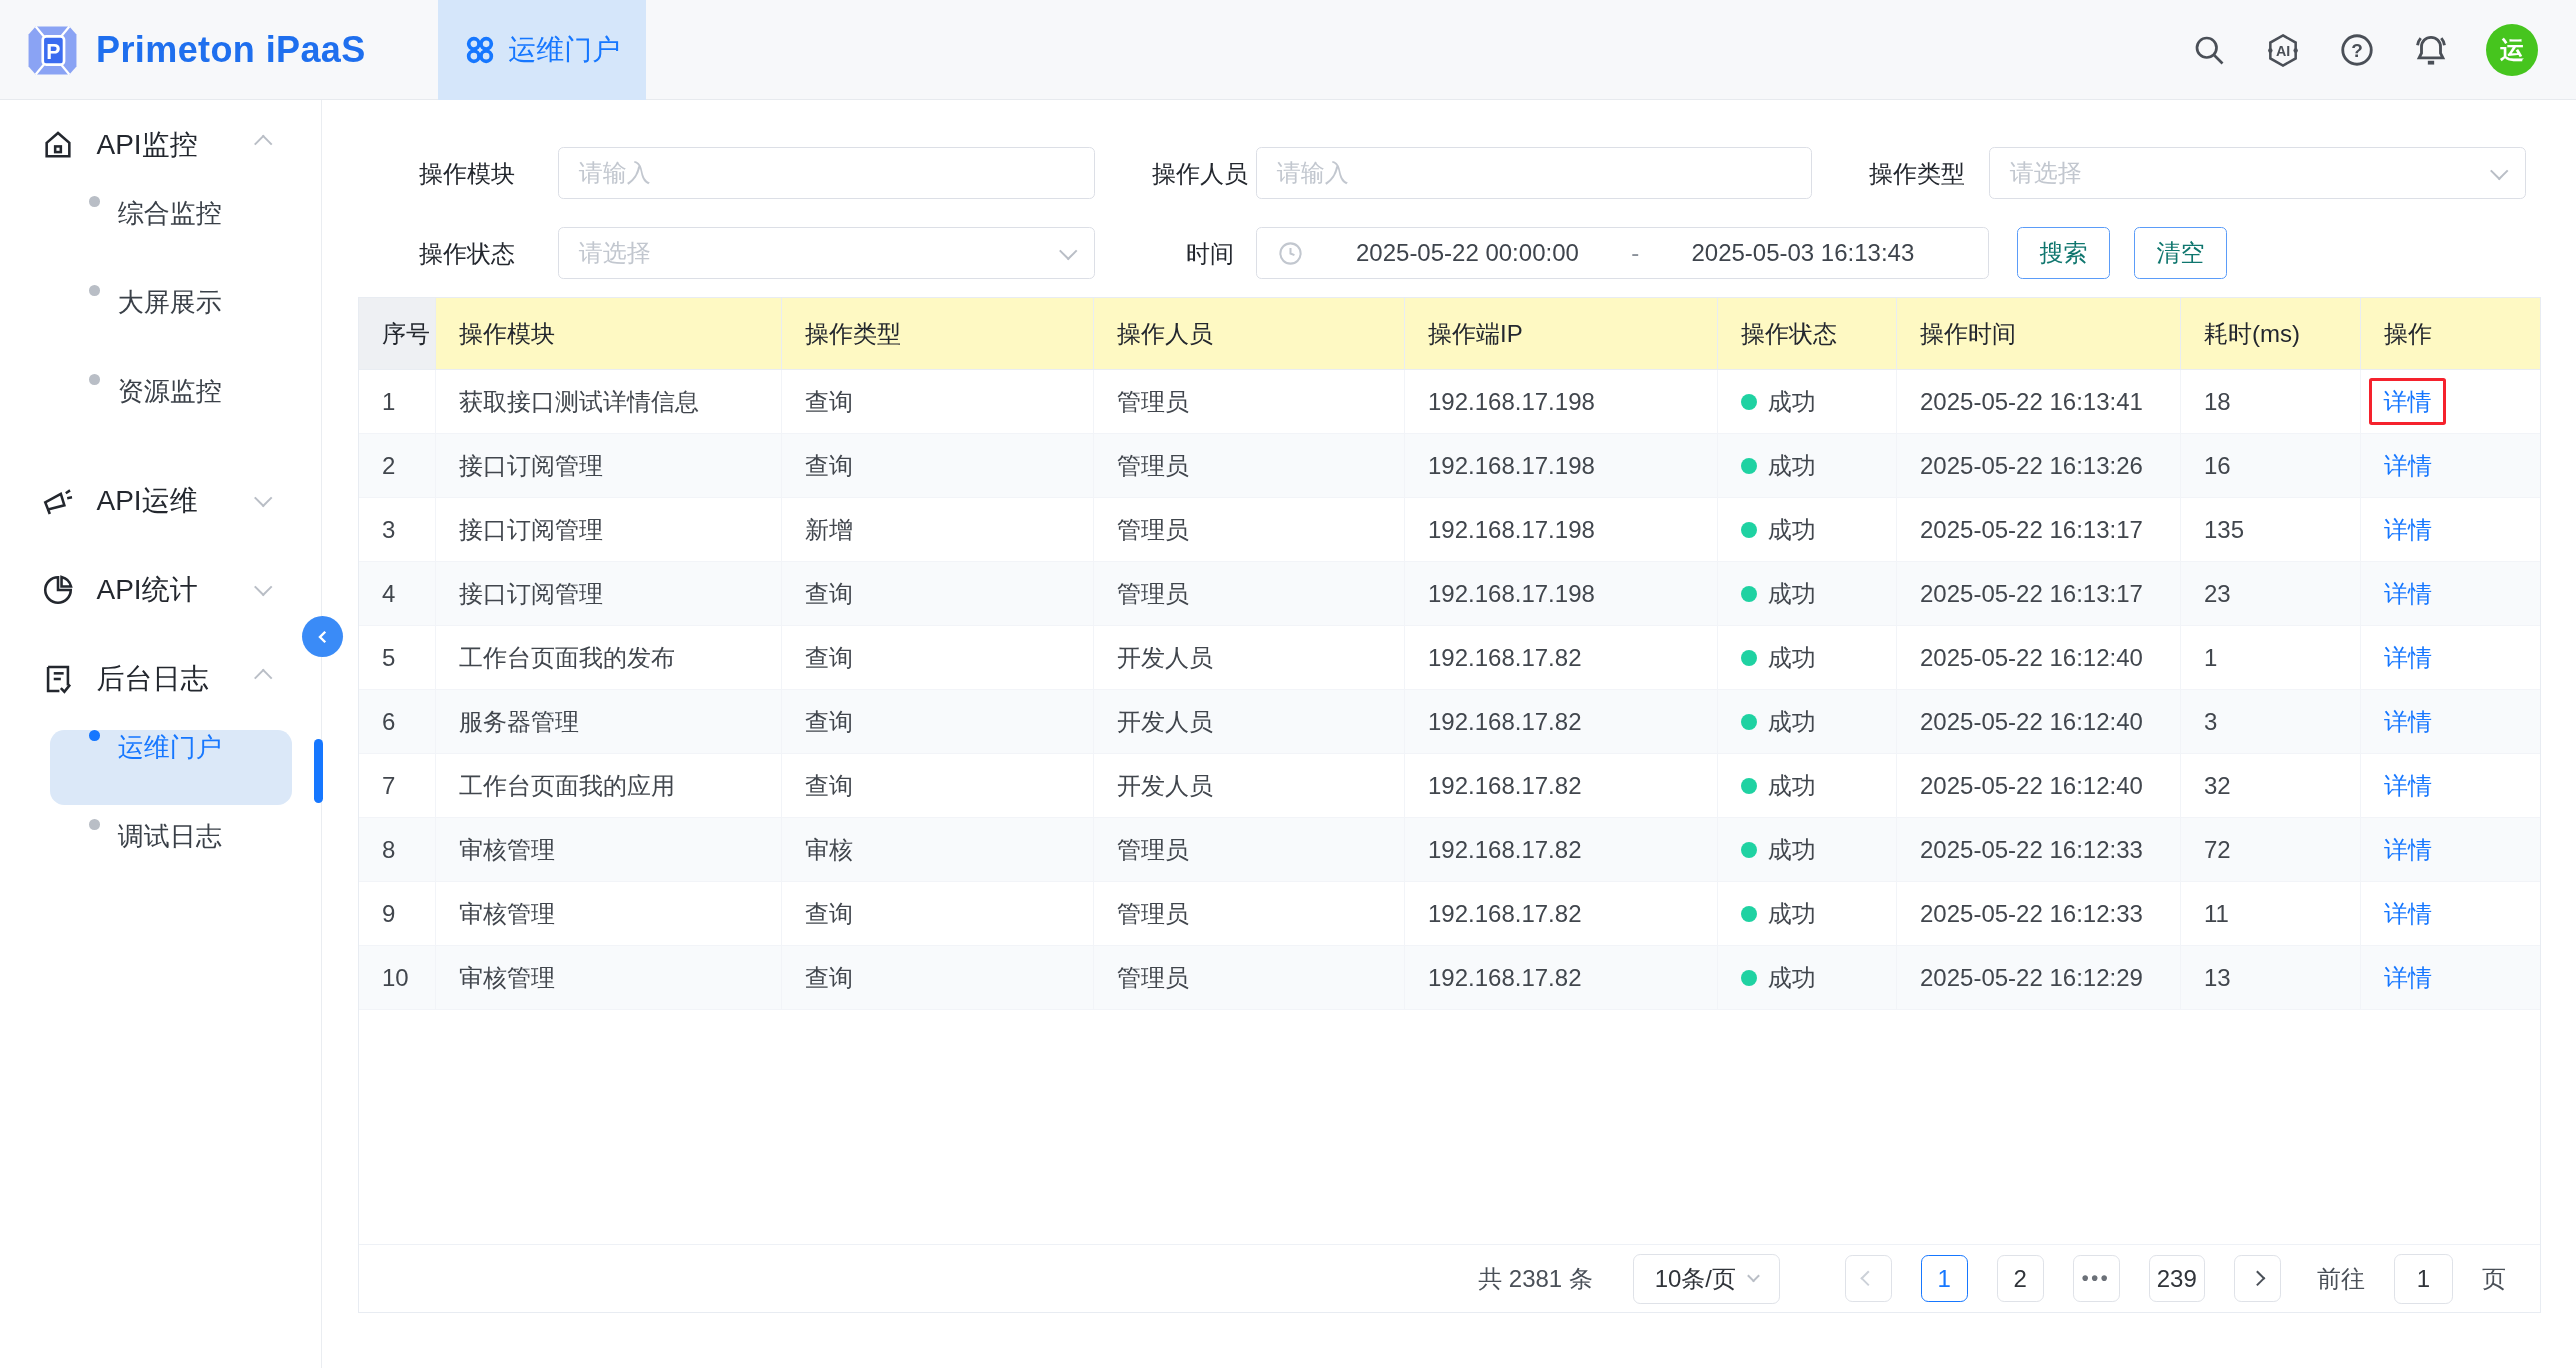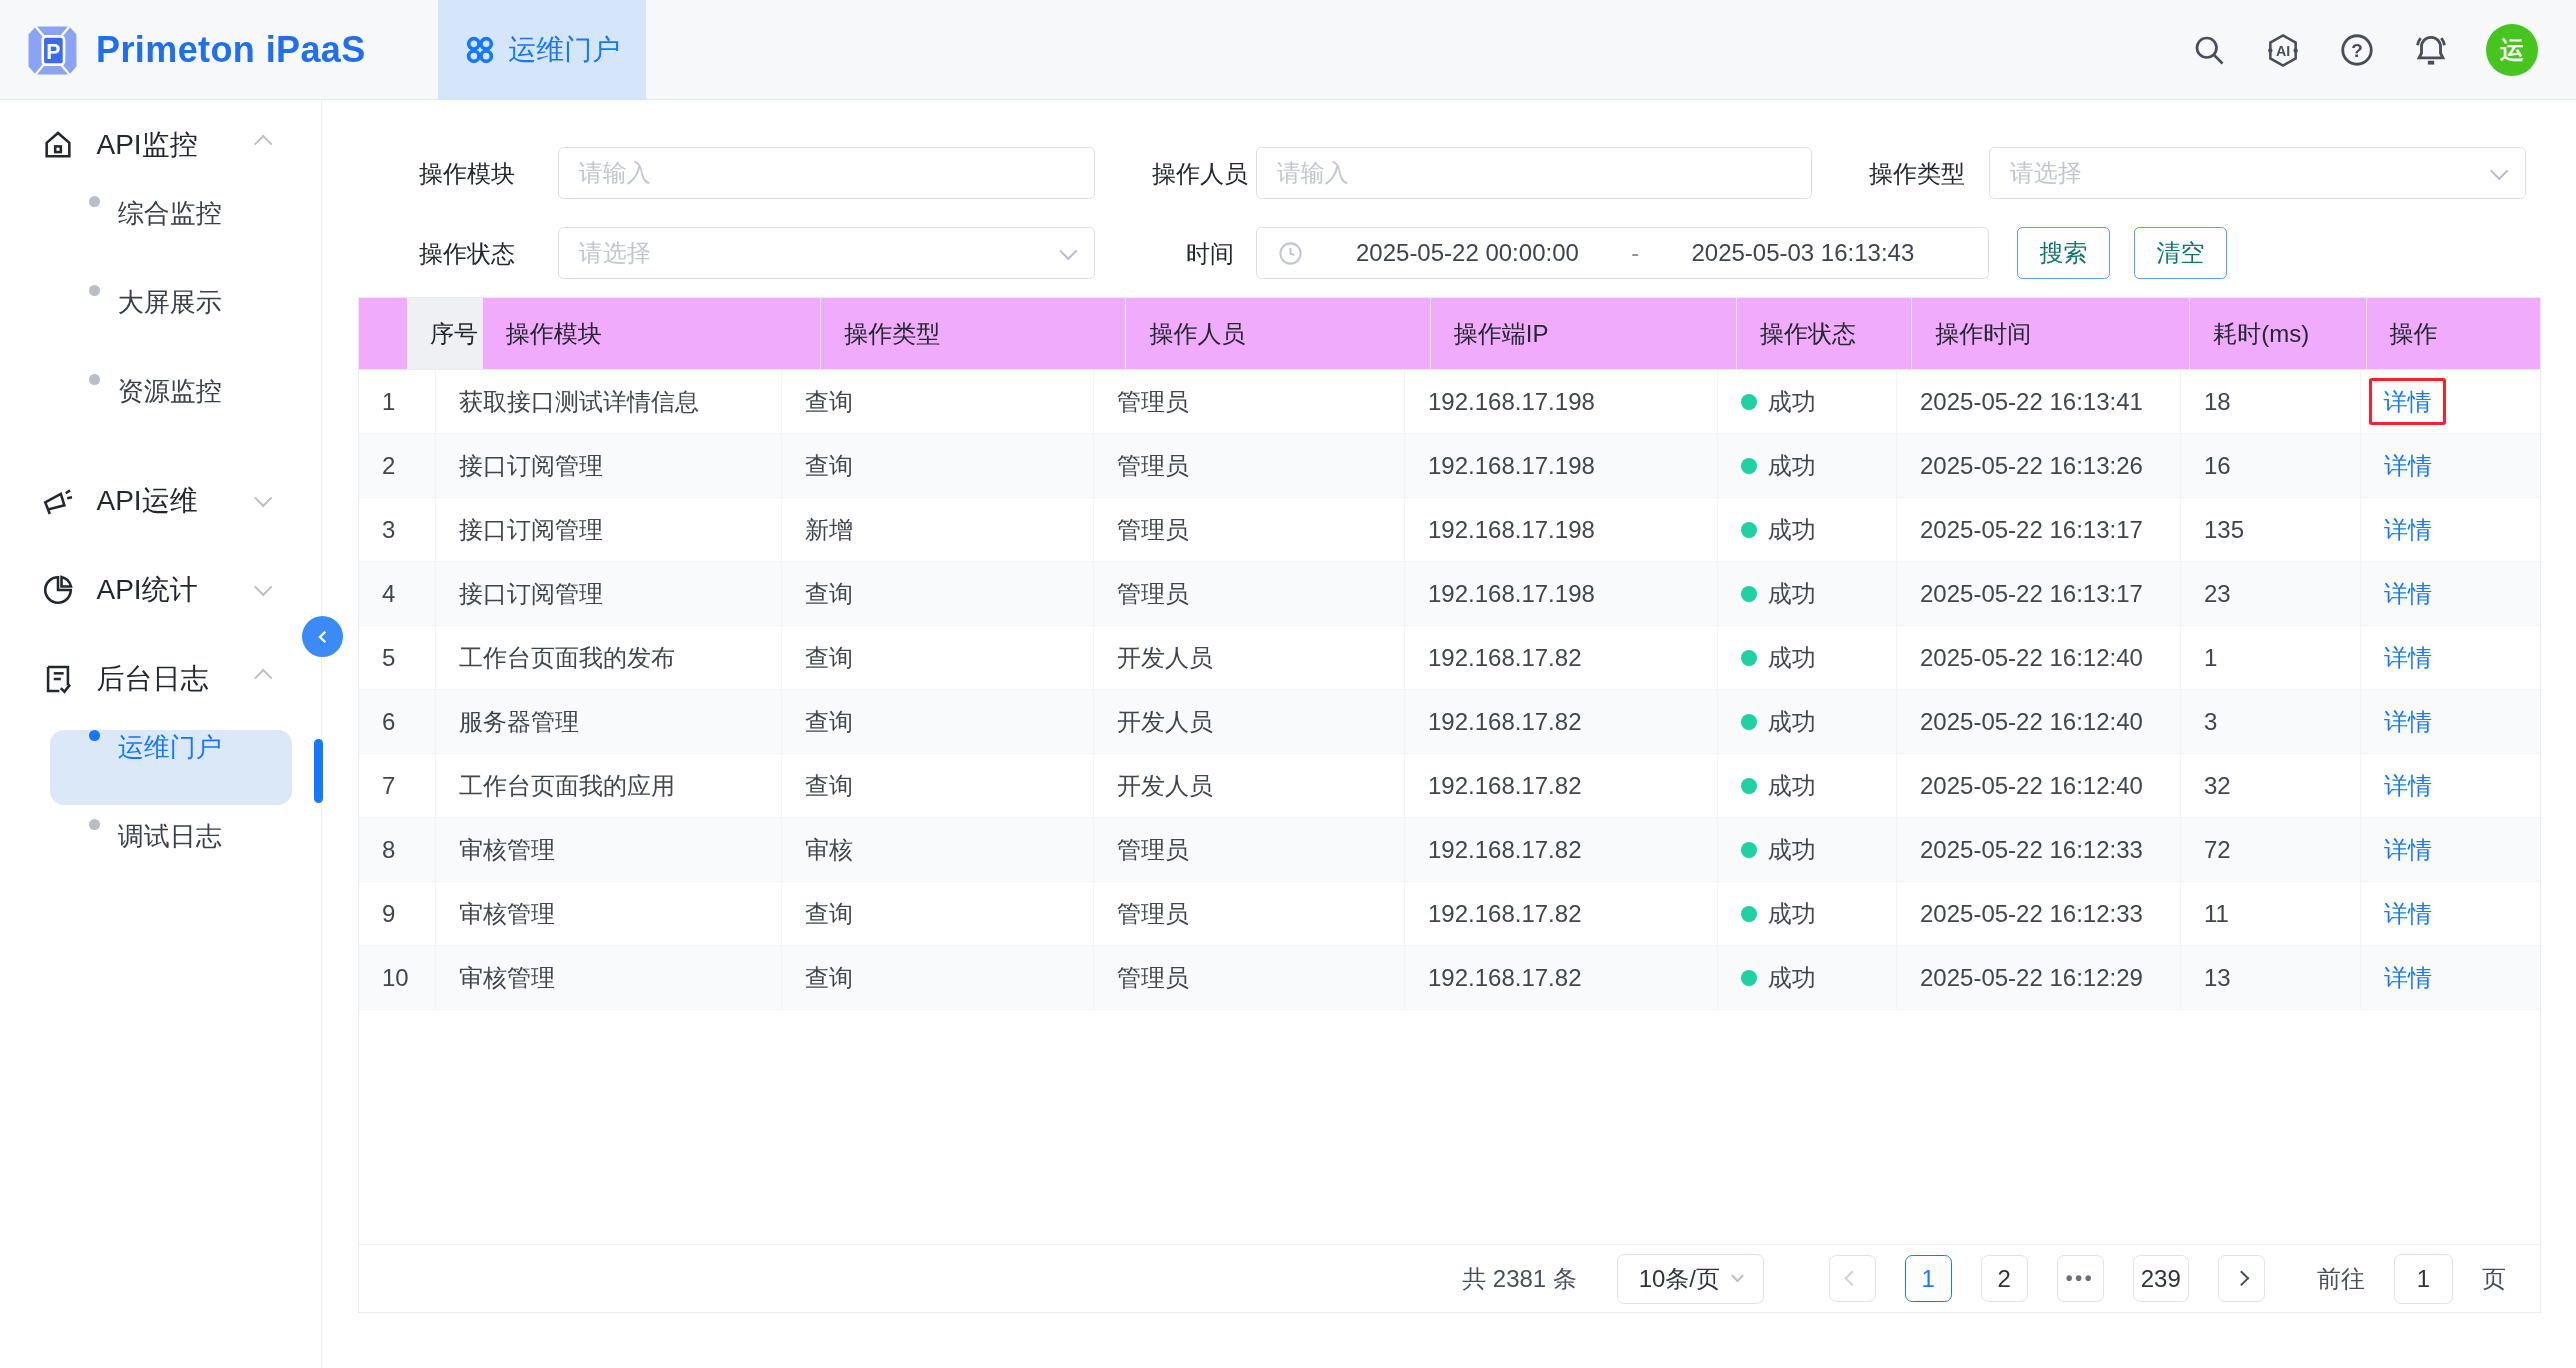--- a/index.html
+++ b/index.html
@@ -54,21 +54,21 @@
     background:#fff; color:#0f766e; font-size:24px; display:flex; align-items:center; justify-content:center; cursor:pointer; }
 
   
   .chev { display:inline-block; width:12.5px; height:12.5px; border-right:2.7px solid #b9bec6; border-bottom:2.7px solid #b9bec6; }
   .chev-down { transform:rotate(45deg) translate(-1.8px,-1.8px); }
   .chev-up { transform:rotate(-135deg); }
 
   
   .card { position:absolute; left:36px; top:197px; width:2183px; height:1016px;
     border:1.8px solid #e8ecf2; background:#fff; }
-  .thead { display:flex; height:72px; background:#f0abfc; border-bottom:1.8px solid #e9edf2;padding-left:48px; }
+  .thead { display:flex; height:72px; background:#fef9c3; border-bottom:1.8px solid #e9edf2; }
   .th { display:flex; align-items:center; padding-left:23px; font-size:24px; font-weight:500; color:#23272e;
     border-right:1.8px solid #e9edf2; }
   .th.last, .td.last { border-right:none; }
   .th.first { background:#eef0f3; }
   .tr { display:flex; height:64px; border-bottom:1.8px solid #f2f4f8; background:#fff; }
   .tr:nth-child(even) { background:#f8fafc; }
   .td { display:flex; align-items:center; padding-left:23px; font-size:24px; color:#41464d;
     border-right:1.8px solid #f2f4f8; overflow:hidden; white-space:nowrap; }
   .c-no{width:77px;} .c-module{width:346px;} .c-type{width:312px;} .c-person{width:311px;}
   .c-ip{width:313px;} .c-status{width:179px;} .c-time{width:284px;} .c-cost{width:180px;} .c-action{width:177px;}
@@ -85,21 +85,21 @@
   .pg-size { width:147px; height:50px; border:1.8px solid #dfe2e8; border-radius:7.2px; background:#fff;
     display:flex; align-items:center; justify-content:center; gap:12.5px; color:#30343a; cursor:pointer; margin-right:36px; }
   .pg-btn { min-width:47px; height:47px; border:1.8px solid #dfe2e8; border-radius:7.2px; background:#fff;
     display:flex; align-items:center; justify-content:center; color:#30343a; cursor:pointer; padding:0 7.2px; }
   .pg-btn.active { border-color:#1677ff; color:#1677ff; }
   .pg-btn.disabled { color:#ccd1d8; }
   .pg-btn .chev { width:10.7px; height:10.7px; }
   .pg-prev .chev { transform:rotate(135deg); border-color:#ccd1d8; }
   .pg-next .chev { transform:rotate(-45deg); border-color:#4a5058; }
   .pg-dots { letter-spacing:2.7px; font-weight:bold; color:#6b7078; font-size:19.7px; }
-  .pg-goto-label { margin-left:23px; }
+  .pg-goto-label { margin-left:7px; }
   .pg-input { width:59px; height:50px; border:1.8px solid #dfe2e8; border-radius:7.2px; text-align:center;
     font-size:24px; color:#30343a; background:#fff; }
   svg { display:block; }
 </style>
 </head>
 <body>
 
 <div class="page">
 
   <header class="topbar">

